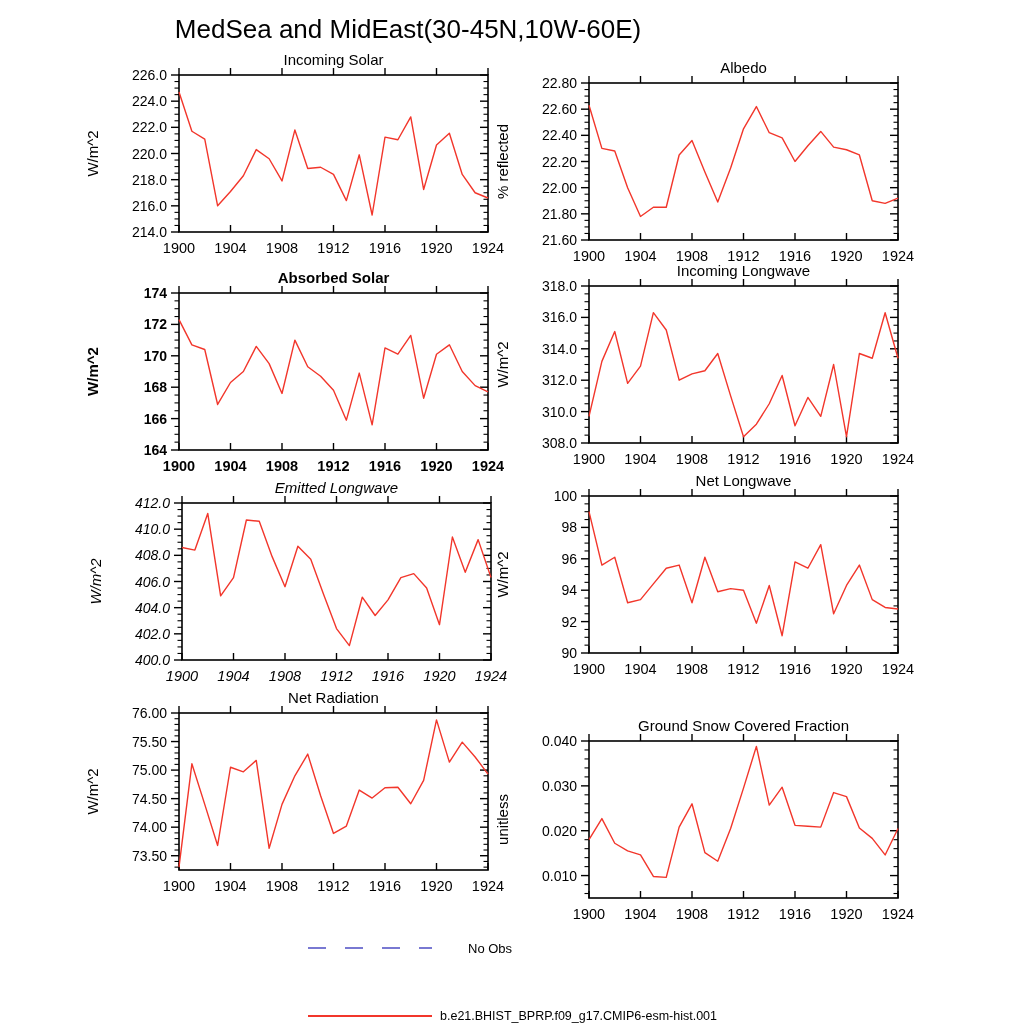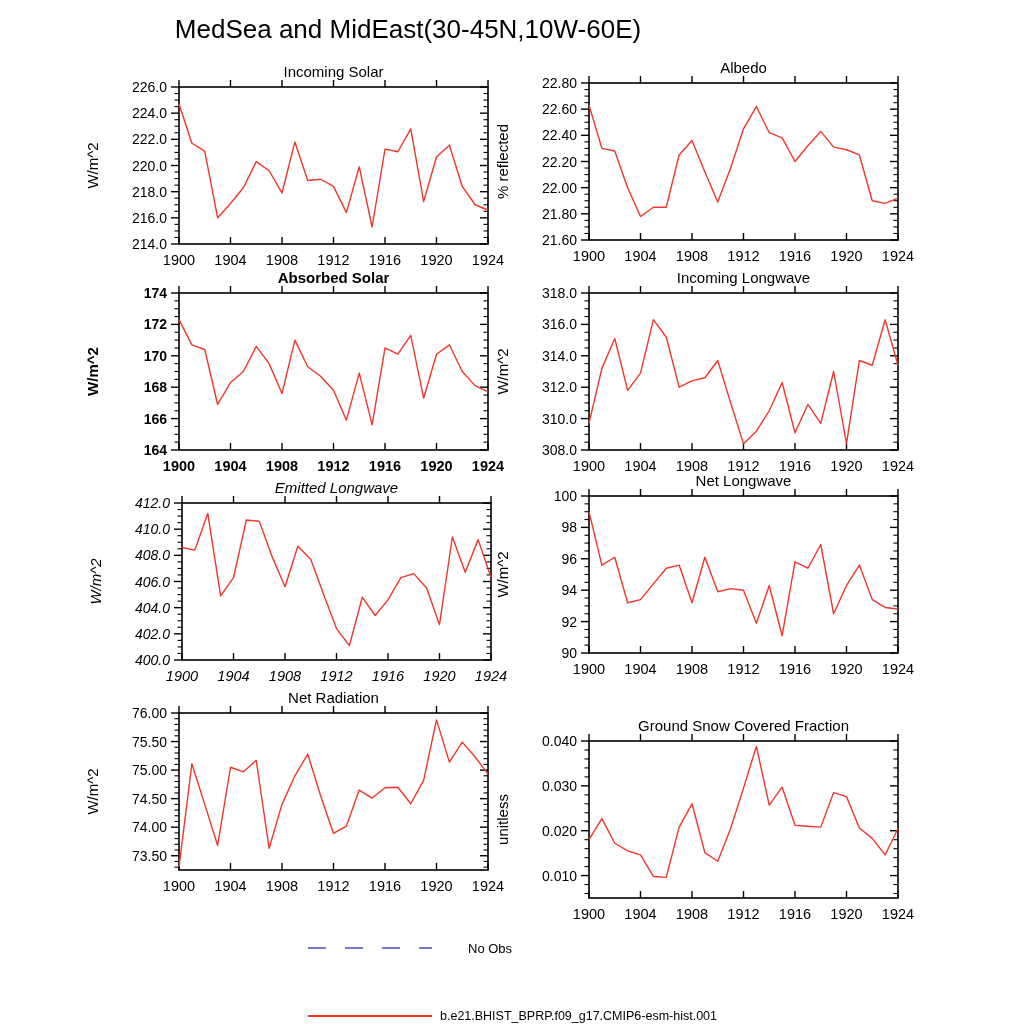--- a/index.html
+++ b/index.html
@@ -16,21 +16,21 @@
   .legend{position:absolute;left:308px;}
   .legend-row{display:flex;align-items:center;height:14px;}
   .legend-line{display:inline-block;width:124px;height:2px;margin-right:36px;}
   .legend-label{font-size:13px;white-space:nowrap;}
 </style>
 </head>
 <body>
 
 <div class="page-title">MedSea and MidEast(30-45N,10W-60E)</div>
 
-<div class="panel" style="left:82px;top:60px;text-align:right;"><svg width="430" height="212">
+<div class="panel" style="left:82px;top:48px;text-align:right;"><svg width="430" height="212">
       <text x="251.5" y="17" text-anchor="middle" font-size="15">Incoming Solar</text>
       <text x="16" y="105.5" text-anchor="middle" font-size="15" transform="rotate(-90 16 105.5)">W/m^2</text>
       <line x1="97" y1="27" x2="97" y2="20" stroke="#000000" stroke-width="1.4"></line>
       <line x1="97" y1="184" x2="97" y2="177" stroke="#000000" stroke-width="1.4"></line>
       <text x="97" y="205" text-anchor="middle" font-size="14.5">1900</text>
       <line x1="148.5" y1="27" x2="148.5" y2="20" stroke="#000000" stroke-width="1.4"></line>
       <line x1="148.5" y1="184" x2="148.5" y2="177" stroke="#000000" stroke-width="1.4"></line>
       <text x="148.5" y="205" text-anchor="middle" font-size="14.5">1904</text>
       <line x1="200" y1="27" x2="200" y2="20" stroke="#000000" stroke-width="1.4"></line>
       <line x1="200" y1="184" x2="200" y2="177" stroke="#000000" stroke-width="1.4"></line>
@@ -259,21 +259,21 @@
       <line x1="406" y1="66.25" x2="401.5" y2="66.25" stroke="#000000" stroke-width="1.1"></line>
       <line x1="97" y1="50.55000000000001" x2="92.5" y2="50.55000000000001" stroke="#000000" stroke-width="1.1"></line>
       <line x1="406" y1="50.55000000000001" x2="401.5" y2="50.55000000000001" stroke="#000000" stroke-width="1.1"></line>
       <line x1="97" y1="42.69999999999999" x2="92.5" y2="42.69999999999999" stroke="#000000" stroke-width="1.1"></line>
       <line x1="406" y1="42.69999999999999" x2="401.5" y2="42.69999999999999" stroke="#000000" stroke-width="1.1"></line>
       <line x1="97" y1="34.849999999999994" x2="92.5" y2="34.849999999999994" stroke="#000000" stroke-width="1.1"></line>
       <line x1="406" y1="34.849999999999994" x2="401.5" y2="34.849999999999994" stroke="#000000" stroke-width="1.1"></line>
       <rect x="97" y="27" width="309" height="157" fill="none" stroke="#000000" stroke-width="1.6"></rect>
       <polyline points="97.00,53.69 109.88,78.81 122.75,83.52 135.63,138.47 148.50,116.49 161.38,105.50 174.25,80.38 187.13,97.65 200.00,127.48 212.88,74.10 225.75,100.79 238.63,110.21 251.50,124.34 264.38,154.17 277.25,107.07 290.13,158.88 303.00,81.95 315.88,88.23 328.75,69.39 341.63,132.19 354.50,88.23 367.38,78.81 380.25,105.50 393.13,119.63 406.00,125.91" fill="none" stroke="#f2362b" stroke-width="1.4" stroke-linejoin="round"></polyline>
     </svg></div>
-<div class="panel" style="left:492px;top:266px;"><svg width="430" height="212">
+<div class="panel" style="left:492px;top:259px;"><svg width="430" height="212">
       <text x="251.5" y="17" text-anchor="middle" font-size="15">Incoming Longwave</text>
       <text x="16" y="105.5" text-anchor="middle" font-size="15" transform="rotate(-90 16 105.5)">W/m^2</text>
       <line x1="97" y1="27" x2="97" y2="20" stroke="#000000" stroke-width="1.4"></line>
       <line x1="97" y1="184" x2="97" y2="177" stroke="#000000" stroke-width="1.4"></line>
       <text x="97" y="205" text-anchor="middle" font-size="14.5">1900</text>
       <line x1="148.5" y1="27" x2="148.5" y2="20" stroke="#000000" stroke-width="1.4"></line>
       <line x1="148.5" y1="184" x2="148.5" y2="177" stroke="#000000" stroke-width="1.4"></line>
       <text x="148.5" y="205" text-anchor="middle" font-size="14.5">1904</text>
       <line x1="200" y1="27" x2="200" y2="20" stroke="#000000" stroke-width="1.4"></line>
       <line x1="200" y1="184" x2="200" y2="177" stroke="#000000" stroke-width="1.4"></line>

